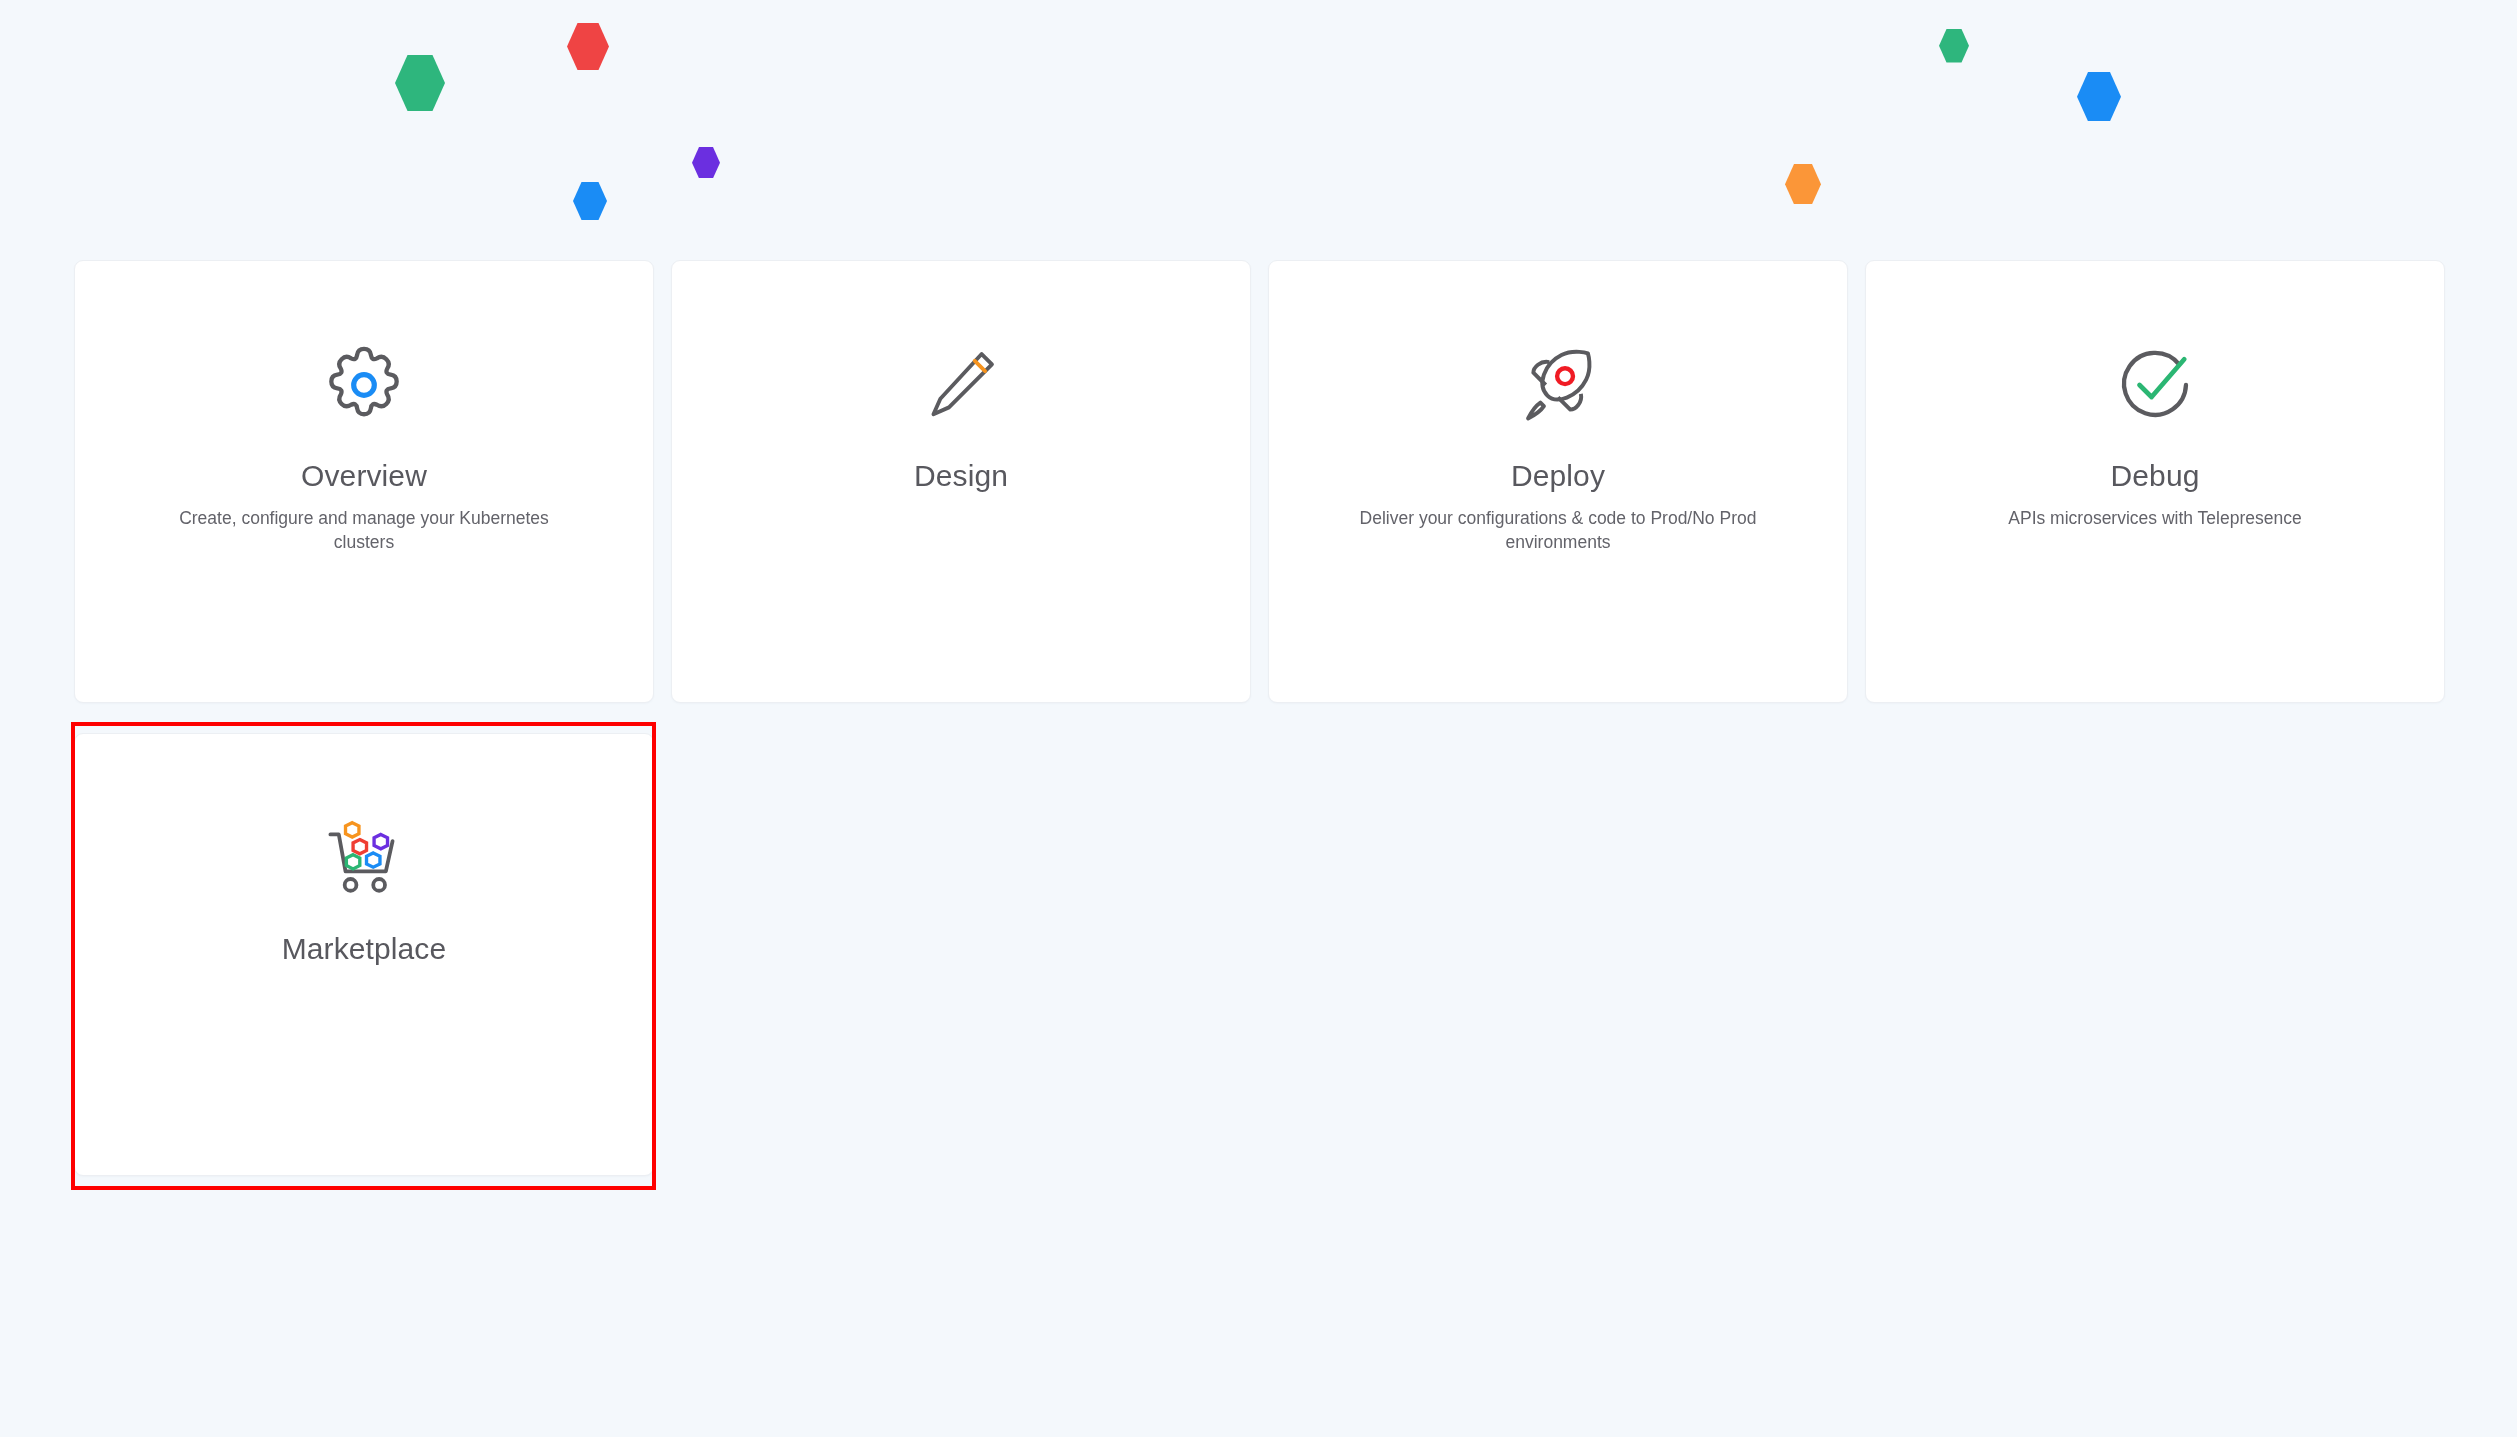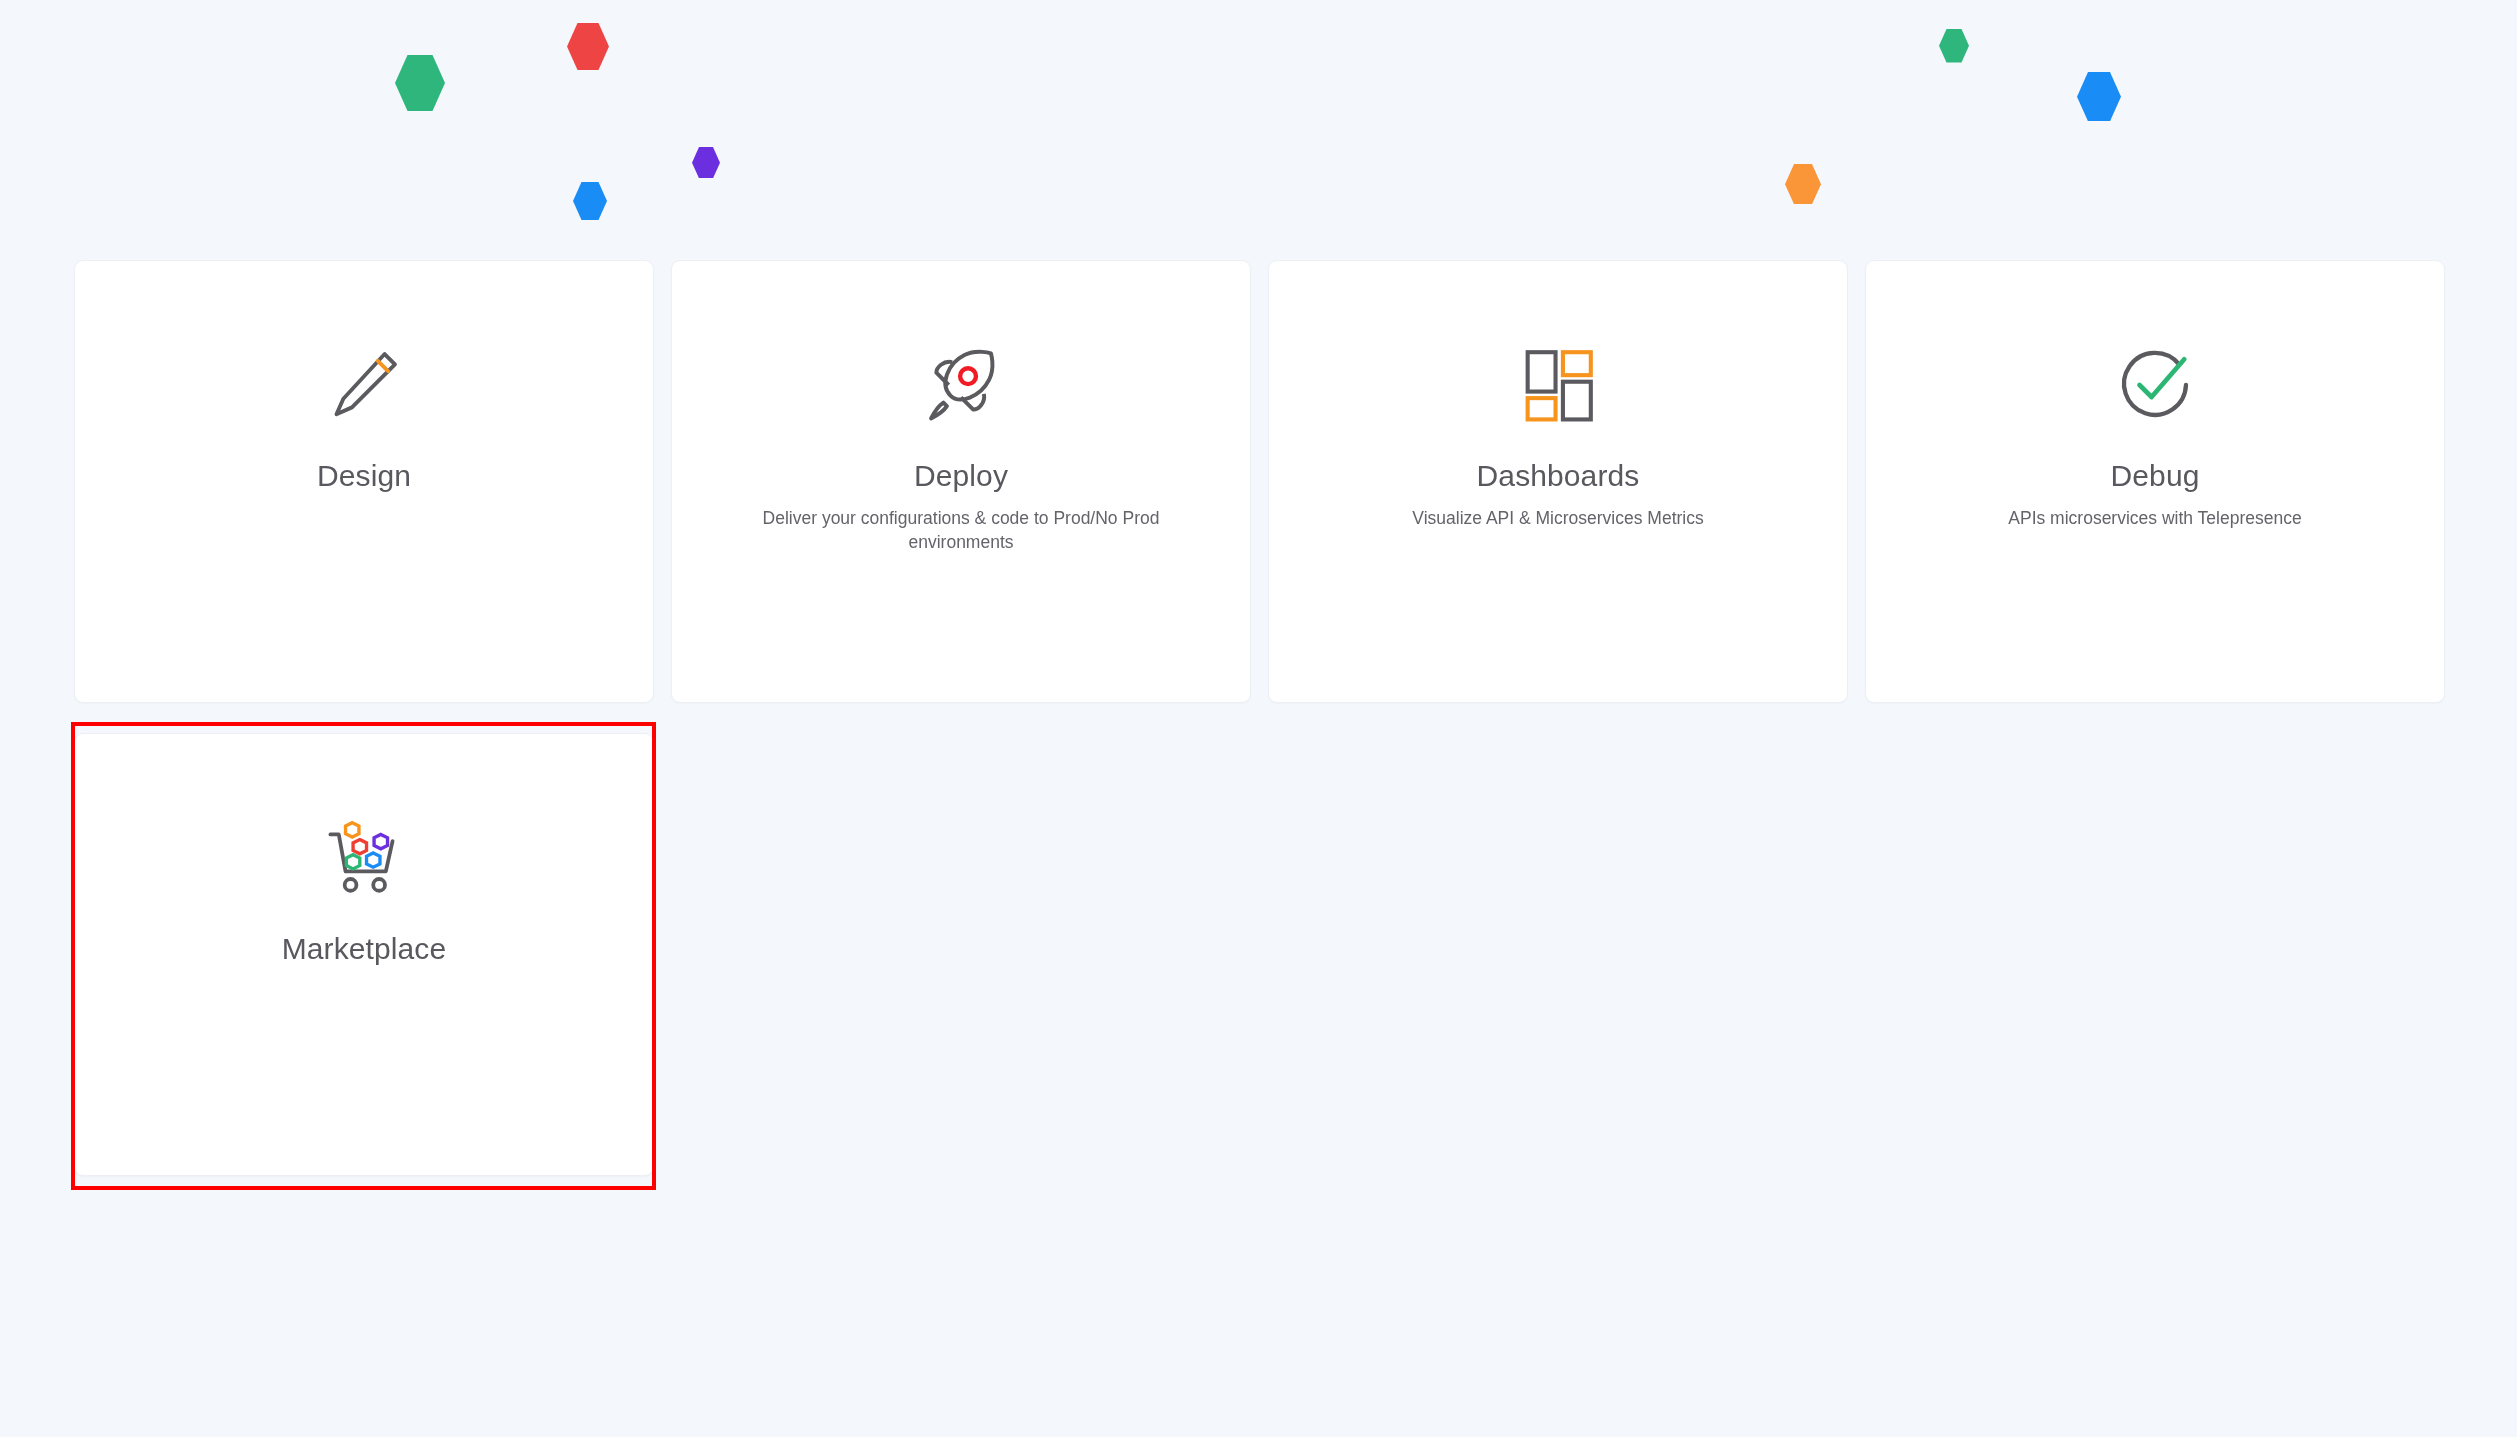--- a/index.html
+++ b/index.html
@@ -96,20 +96,30 @@
     <div class="hex" style="left: 567px; top: 23px; width: 42px; height: 47.04px; background: rgb(239, 68, 68);"></div>
     <div class="hex" style="left: 573px; top: 182px; width: 34px; height: 38.08px; background: rgb(26, 140, 245);"></div>
     <div class="hex" style="left: 692px; top: 147px; width: 28px; height: 31.36px; background: rgb(107, 47, 224);"></div>
     <div class="hex" style="left: 1939px; top: 29px; width: 30px; height: 33.6px; background: rgb(46, 182, 125);"></div>
     <div class="hex" style="left: 2077px; top: 72px; width: 44px; height: 49.28px; background: rgb(26, 140, 245);"></div>
     <div class="hex" style="left: 1785px; top: 164px; width: 36px; height: 40.32px; background: rgb(251, 150, 56);"></div>
   </div>
 
 <div id="card-grid">
 
+  <div class="card">
+    <div class="card-icon">
+      <svg width="86" height="86" viewBox="0 0 100 100">
+        <path d="M50 8 q7 0 8 7 q1 7 7 4 q6 -4 11 1 q5 5 1 11 q-3 6 4 7 q7 1 7 8 q0 7 -7 8 q-7 1 -4 7 q4 6 -1 11 q-5 5 -11 1 q-6 -3 -7 4 q-1 7 -8 7 q-7 0 -8 -7 q-1 -7 -7 -4 q-6 4 -11 -1 q-5 -5 -1 -11 q3 -6 -4 -7 q-7 -1 -7 -8 q0 -7 7 -8 q7 -1 4 -7 q-4 -6 1 -11 q5 -5 11 -1 q6 3 7 -4 q1 -7 8 -7 z" fill="none" stroke="#5b5b5f" stroke-width="5" stroke-linejoin="round"></path>
+        <circle cx="50" cy="50" r="12" fill="none" stroke="#1a8cf5" stroke-width="6"></circle>
+      </svg>
+    </div>
+    <div class="card-title">Overview</div>
+    <div class="card-desc">Create, configure and manage your Kubernetes clusters</div>
+  </div>
 
   <div class="card">
     <div class="card-icon">
       <svg width="86" height="86" viewBox="0 0 100 100">
         <path d="M74 14 L86 26 L36 76 L18 84 L26 66 Z" fill="none" stroke="#5b5b5f" stroke-width="4.5" stroke-linejoin="round"></path>
         <line x1="66" y1="22" x2="78" y2="34" stroke="#f7941e" stroke-width="4.5" stroke-linecap="round"></line>
       </svg>
     </div>
     <div class="card-title">Design</div>
   </div>
@@ -121,32 +131,20 @@
         <path d="M40 24 C30 22 22 30 22 36 L36 50" fill="none" stroke="#5b5b5f" stroke-width="4.5" stroke-linejoin="round"></path>
         <path d="M76 60 C78 70 70 78 64 78 L50 64" fill="none" stroke="#5b5b5f" stroke-width="4.5" stroke-linejoin="round"></path>
         <path d="M30 70 C24 74 18 84 16 88 C20 86 30 80 34 74 Z" fill="none" stroke="#5b5b5f" stroke-width="4.5" stroke-linejoin="round"></path>
         <circle cx="58" cy="40" r="9" fill="none" stroke="#f01b24" stroke-width="5"></circle>
       </svg>
     </div>
     <div class="card-title">Deploy</div>
     <div class="card-desc">Deliver your configurations &amp; code to Prod/No Prod environments</div>
   </div>
 
-  <div class="card">
-    <div class="card-icon">
-      <svg width="82" height="82" viewBox="0 0 100 100">
-        <rect x="13" y="10" width="34" height="48" fill="none" stroke="#5b5b5f" stroke-width="5"></rect>
-        <rect x="56" y="10" width="34" height="28" fill="none" stroke="#f7941e" stroke-width="5"></rect>
-        <rect x="13" y="66" width="34" height="26" fill="none" stroke="#f7941e" stroke-width="5"></rect>
-        <rect x="56" y="46" width="34" height="46" fill="none" stroke="#5b5b5f" stroke-width="5"></rect>
-      </svg>
-    </div>
-    <div class="card-title">Dashboards</div>
-    <div class="card-desc">Visualize API &amp; Microservices Metrics</div>
-  </div>
 
 
   <div class="card">
     <div class="card-icon">
       <svg width="86" height="86" viewBox="0 0 100 100">
         <path d="M78 26 A36 36 0 1 0 86 50" fill="none" stroke="#5b5b5f" stroke-width="5" stroke-linecap="round"></path>
         <path d="M32 50 L46 64 L84 20" fill="none" stroke="#2bb673" stroke-width="5.5" stroke-linecap="round" stroke-linejoin="round"></path>
       </svg>
     </div>
     <div class="card-title">Debug</div>

